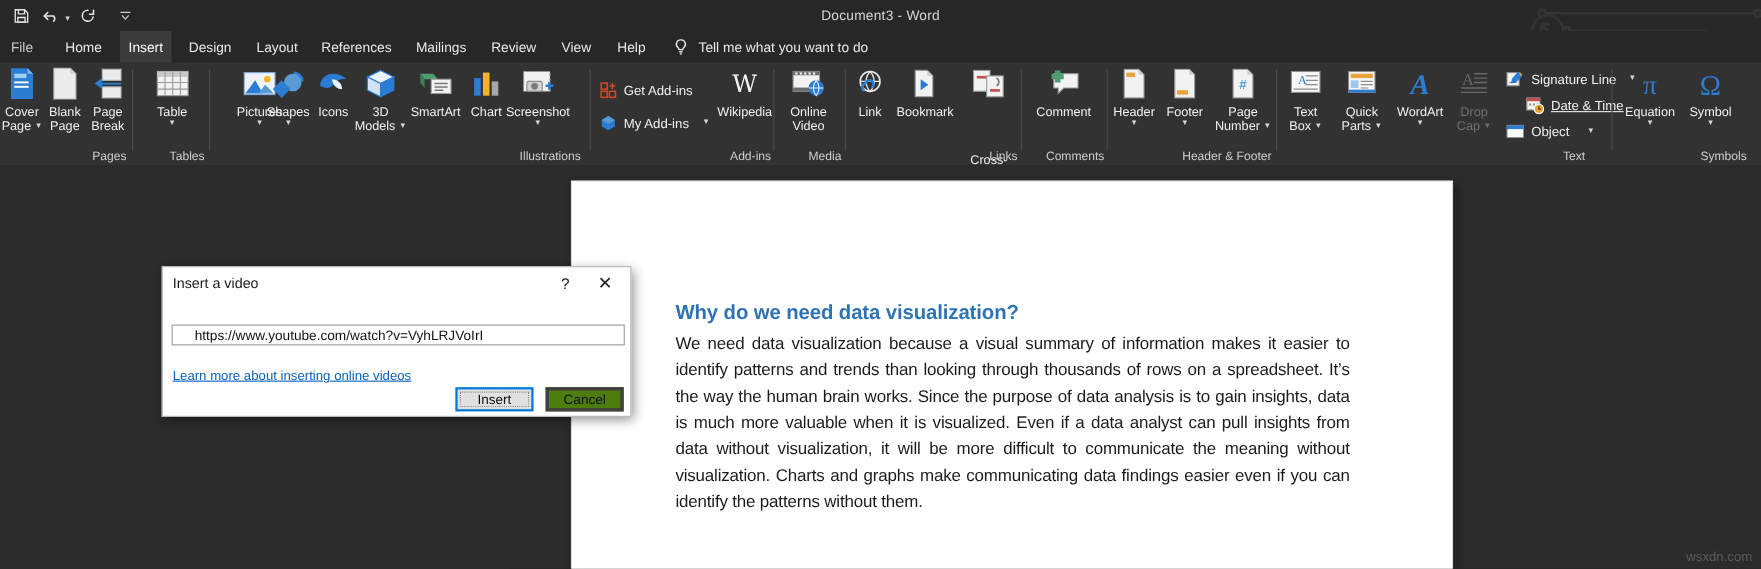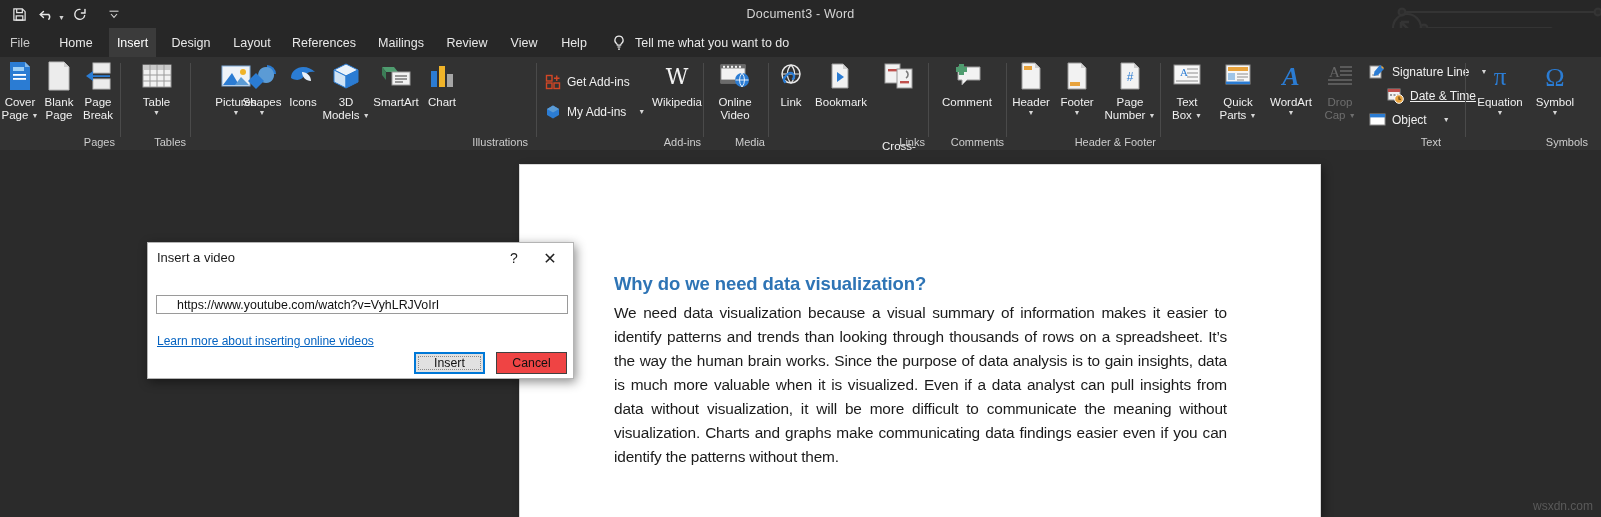--- a/index.html
+++ b/index.html
@@ -162,21 +162,21 @@
     font-size: 11.8px; color: #1a1a1a; white-space: nowrap;
   }
   .dlg-link {
     position: absolute; left: 9px; top: 91px;
     font-size: 12px; color: #0563c1; text-decoration: underline;
   }
   .dlg-btn {
     position: absolute; top: 109px; height: 22px; width: 71px;
     display: flex; align-items: center; justify-content: center;
     font-size: 12.3px; color: #111;
-    background: #ef4444; border: 1px solid #404040;
+    background: #4d7c0f; border: 3px solid #404040;
   }
   .dlg-btn.primary {
     left: 266px; border: 2px solid #0078d7; background: #e1e1e1;
   }
   .dlg-btn.primary .focusring {
     position: absolute; left: 2px; top: 2px; right: 2px; bottom: 2px;
     border: 1px dotted #8a8a8a;
   }
   .dlg-btn.secondary { left: 348px; }
 </style>
@@ -372,20 +372,32 @@
         <div class="bbtn" style="left:230px; width:40px;">
           <span class="ico">
             <svg width="26" height="26" viewBox="0 0 26 26">
               <rect x="2" y="8" width="6" height="16" fill="#2b7cd3"></rect>
               <rect x="10" y="3" width="6" height="21" fill="#f0b429"></rect>
               <rect x="18" y="11" width="6" height="13" fill="#a6a6a6"></rect>
             </svg>
           </span>
           <span class="lbl">Chart</span>
         </div>
+        <div class="bbtn" style="left:268px; width:58px;">
+          <span class="ico">
+            <svg width="30" height="26" viewBox="0 0 30 26">
+              <rect x="2" y="2" width="24" height="18" fill="#f2f2f2" stroke="#9a9a9a" stroke-dasharray="3 2"></rect>
+              <rect x="5" y="11" width="14" height="9" rx="1.5" fill="#d0d0d0" stroke="#8d8d8d"></rect>
+              <circle cx="12" cy="15.5" r="3" fill="#7a7a7a"></circle>
+              <path d="M22 15 h7 M25.5 11.5 v7" stroke="#2b7cd3" stroke-width="2.4"></path>
+            </svg>
+          </span>
+          <span class="lbl">Screenshot</span>
+          <span class="caret-d">▼</span>
+        </div>
         <div class="grp-label" style="width:336px;">Illustrations</div>
       </div>
       <div class="grp-sep" style="left:536px;"></div>
 
       <div class="grp" style="left:538px; width:163px;">
         <div class="sbtn" style="left:6px; top:16px;">
           <span class="ico">
             <svg width="16" height="16" viewBox="0 0 16 16" fill="none" stroke="#d24726" stroke-width="1.4">
               <rect x="1.5" y="1.5" width="5.5" height="5.5"></rect>
               <rect x="1.5" y="9" width="5.5" height="5.5"></rect>

